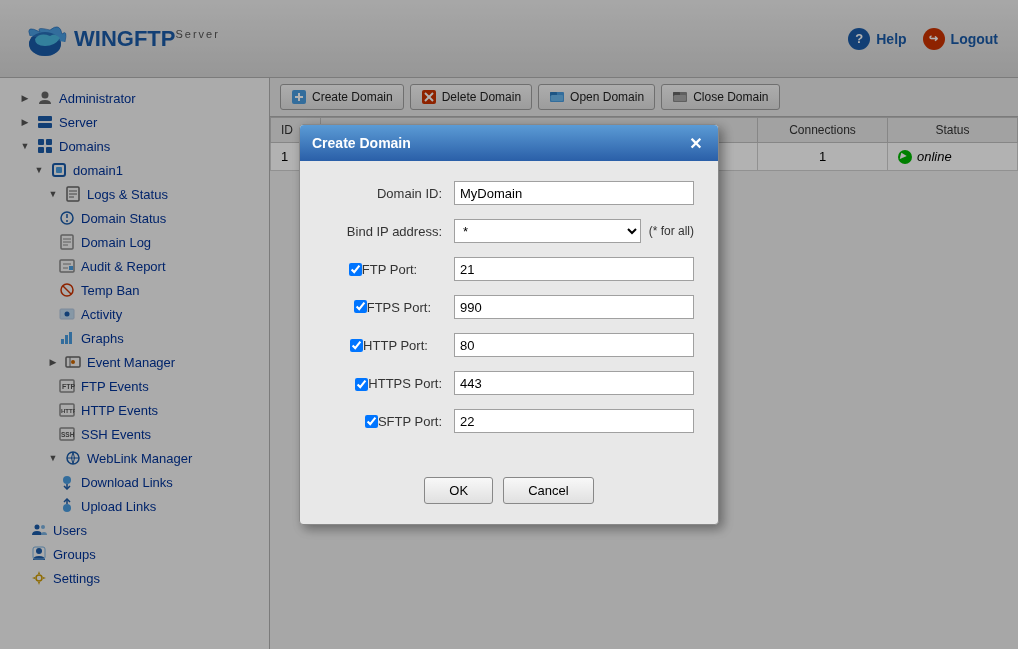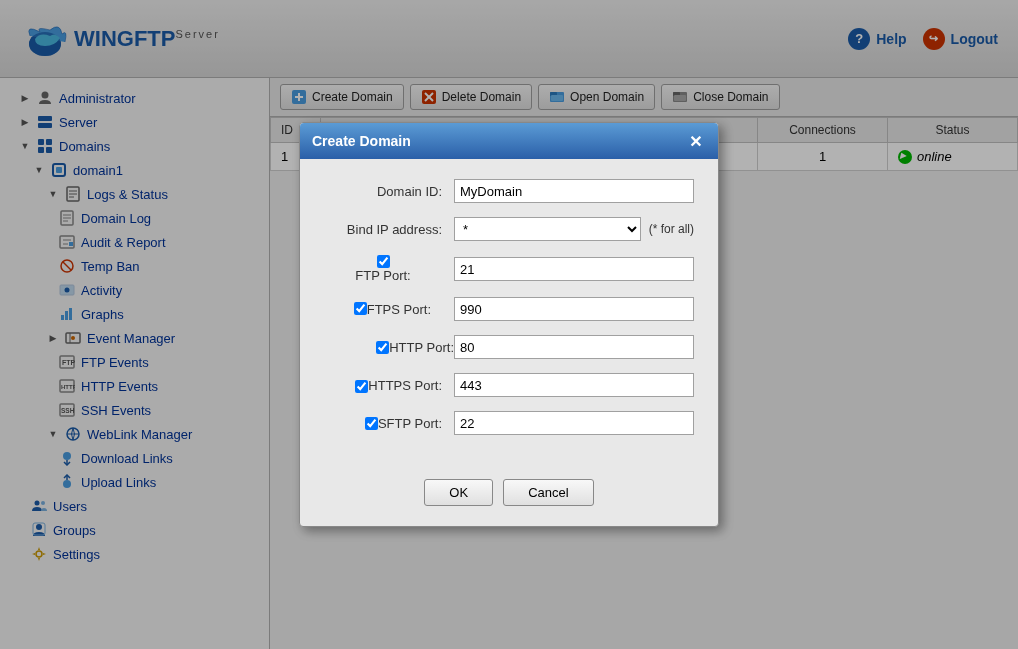--- a/index.html
+++ b/index.html
@@ -381,20 +381,30 @@
         <svg width="16" height="16" viewBox="0 0 16 16">
             <rect x="2" y="1" width="12" height="14" rx="1" fill="none" stroke="#666" stroke-width="1.5"></rect>
             <line x1="4" y1="5" x2="12" y2="5" stroke="#666" stroke-width="1"></line>
             <line x1="4" y1="8" x2="12" y2="8" stroke="#666" stroke-width="1"></line>
             <line x1="4" y1="11" x2="9" y2="11" stroke="#666" stroke-width="1"></line>
           </svg>
       </span>
       <span class="label">Logs &amp; Status</span>
     </div>
 
+    <div class="sidebar-item indent-4">
+      <span class="icon">
+        <svg width="16" height="16" viewBox="0 0 16 16">
+            <circle cx="8" cy="8" r="6" fill="none" stroke="#1a5ba8" stroke-width="1.5"></circle>
+            <line x1="8" y1="4" x2="8" y2="8" stroke="#1a5ba8" stroke-width="1.5"></line>
+            <circle cx="8" cy="11" r="1" fill="#1a5ba8"></circle>
+          </svg>
+      </span>
+      <span class="label">Domain Status</span>
+    </div>
 
     <div class="sidebar-item indent-4">
       <span class="icon">
         <svg width="16" height="16" viewBox="0 0 16 16">
             <rect x="2" y="1" width="12" height="14" rx="1" fill="none" stroke="#888" stroke-width="1.5"></rect>
             <line x1="4" y1="5" x2="12" y2="5" stroke="#888" stroke-width="1"></line>
             <line x1="4" y1="8" x2="12" y2="8" stroke="#888" stroke-width="1"></line>
             <line x1="4" y1="11" x2="9" y2="11" stroke="#888" stroke-width="1"></line>
           </svg>
       </span>
@@ -649,37 +659,37 @@
         <label class="form-label">Bind IP address:</label>
         <div class="form-input-with-select">
           <select class="form-select">
             <option value="*">*</option>
           </select>
           <span class="form-hint">(* for all)</span>
         </div>
       </div>
 
       <div class="form-row">
-        <div class="form-label" style="display:flex; align-items:center; justify-content:center; padding-right:12px;flex-direction:column;">
+        <div class="form-label" style="display:flex; align-items:center; justify-content:center; padding-right:12px;">
           <input type="checkbox" checked="" style="">
           <span>FTP Port:</span>
         </div>
         <input class="form-input" type="text" value="21" style="">
       </div>
 
       <div class="form-row">
         <div class="form-label" style="display:flex; align-items:flex-start; justify-content:flex-end; padding-right:23px;">
           <input type="checkbox" checked="" style="">
           <span>FTPS Port:</span>
         </div>
         <input class="form-input" type="text" value="990" style="">
       </div>
 
       <div class="form-row">
-        <div class="form-label" style="display:flex; align-items:center; justify-content:flex-end; padding-right:0;">
+        <div class="form-label" style="display:flex; align-items:center; justify-content:center; padding-right:0;">
           <input type="checkbox" checked="" style="">
           <span>HTTP Port:</span>
         </div>
         <input class="form-input" type="text" value="80" style="">
       </div>
 
       <div class="form-row">
         <div class="form-label" style="display:flex; align-items:flex-end; justify-content:flex-end; padding-right:12px;">
           <input type="checkbox" checked="" style="">
           <span>HTTPS Port:</span>

